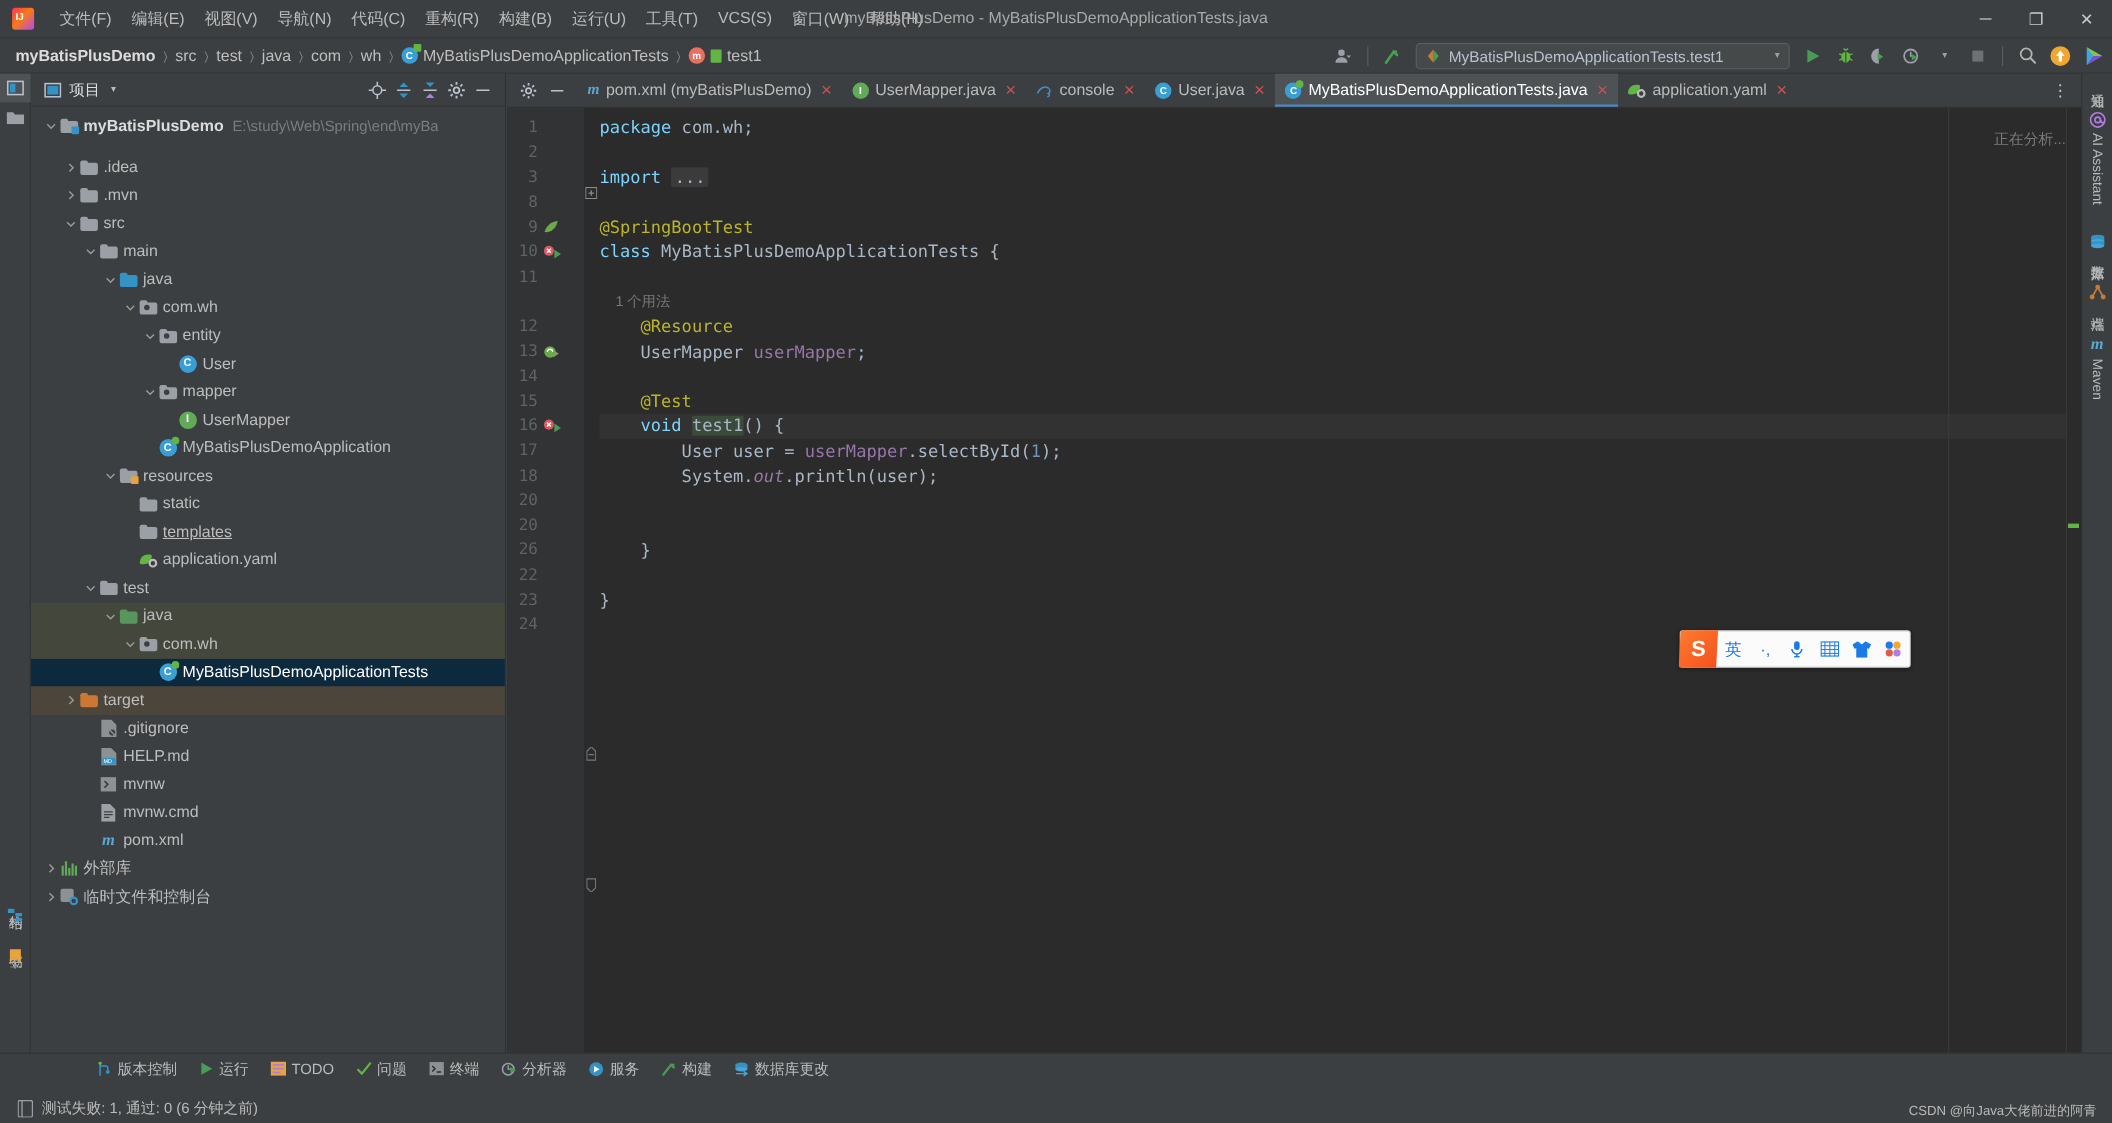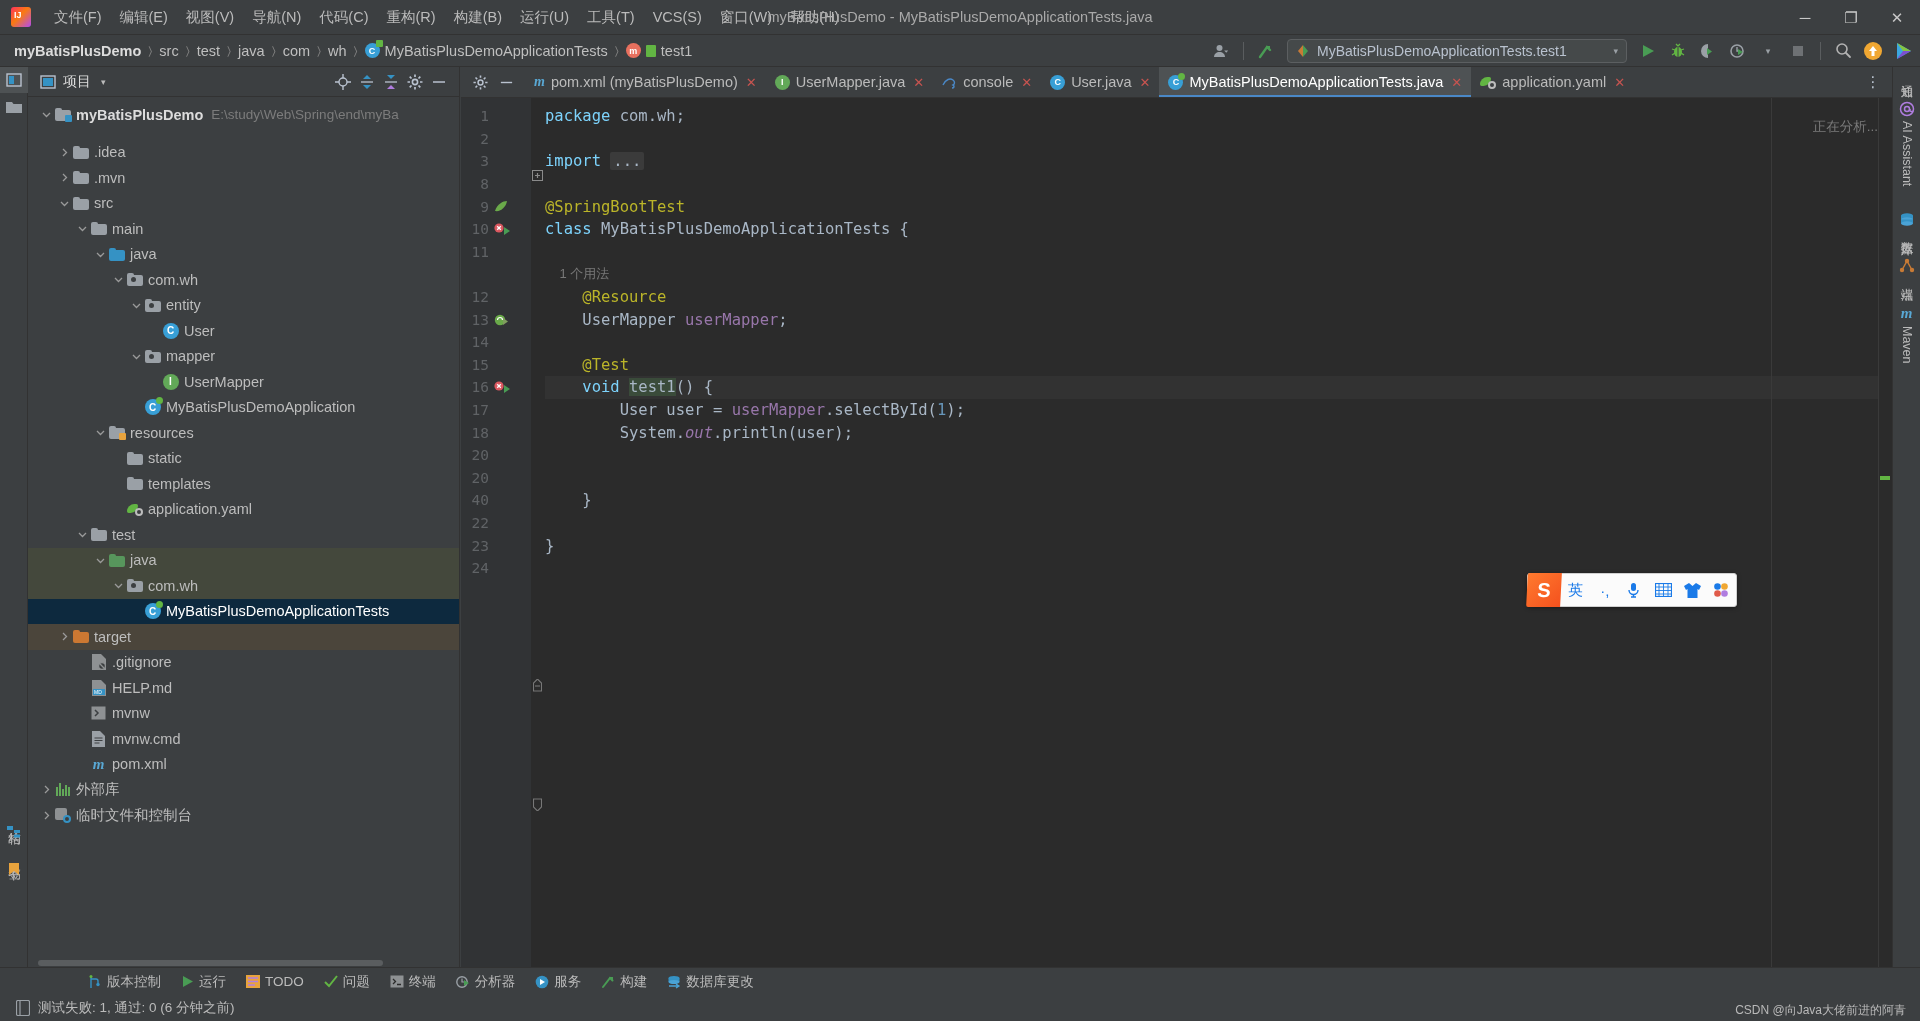--- a/index.html
+++ b/index.html
@@ -209,21 +209,21 @@
   .ime-logo { width:34px;height:34px; background:linear-gradient(135deg,#ff7a2e,#f4511e);
               display:flex;align-items:center;justify-content:center; color:#fff;
               font-weight:bold; font-size:20px; font-family:"Liberation Sans",sans-serif;
               border-radius:2px 0 0 2px; margin-left:-1px; transform: skewX(-3deg);}
   .ime-item { flex:1; display:flex; align-items:center; justify-content:center; color:#1a7ae8; font-size:15px; }
 
   
   .scrollbar-h { position:absolute; left:28px; bottom:54px; width: 380px; height:8px; }
   .scrollbar-h .thumb { position:absolute; left:10px; top:1px; width:345px; height:6px; background:#5a5d5f; border-radius:3px;}
   .statusrow {
-    position:absolute; left:0; right:0; bottom:26px; height:28px;
+    position:absolute; left:0; right:0; bottom:36px; height:28px;
     background:#3c3f41; border-top:1px solid #323232;
     display:flex; align-items:center;
   }
   .sbtn { display:flex; align-items:center; padding: 0 10px; color:#bbbbbb; font-size:13.5px; height:28px; }
   .sbtn .si { margin-right:5px; display:flex; align-items:center;}
   .statusbar2 {
     position:absolute; left:0; right:0; bottom:0; height:26px;
     background:#3c3f41; display:flex; align-items:center;
   }
   .sb2-text { color:#bbbbbb; font-size:13.5px; margin-left: 8px; }
@@ -654,21 +654,21 @@
         <div class="trow" style="padding-left: 82px;">
           <span class="tw"></span>
           <span class="ticon">
             <span class="folder">
               <span class="tab"></span>
               <span class="body"></span>
             </span>
           </span>
           <span class="tlabel">static</span>
         </div>
-        <div class="trow" style="padding-left: 82px;">
+        <div class="trow" style="padding-left: 82px; text-decoration: underline;">
           <span class="tw"></span>
           <span class="ticon">
             <span class="folder">
               <span class="tab"></span>
               <span class="body"></span>
             </span>
           </span>
           <span class="tlabel">templates</span>
         </div>
         <div class="trow" style="padding-left: 82px;">
@@ -983,21 +983,21 @@
           </div>
           <div class="gline" style="top: 346px;">
             <span class="gnum">20</span>
             <span class="gmark"></span>
           </div>
           <div class="gline" style="top: 368.6px;">
             <span class="gnum">20</span>
             <span class="gmark"></span>
           </div>
           <div class="gline" style="top: 391.2px;">
-            <span class="gnum">40</span>
+            <span class="gnum">26</span>
             <span class="gmark"></span>
           </div>
           <div class="gline" style="top: 413.8px;">
             <span class="gnum">22</span>
             <span class="gmark"></span>
           </div>
           <div class="gline" style="top: 436.4px;">
             <span class="gnum">23</span>
             <span class="gmark"></span>
           </div>

